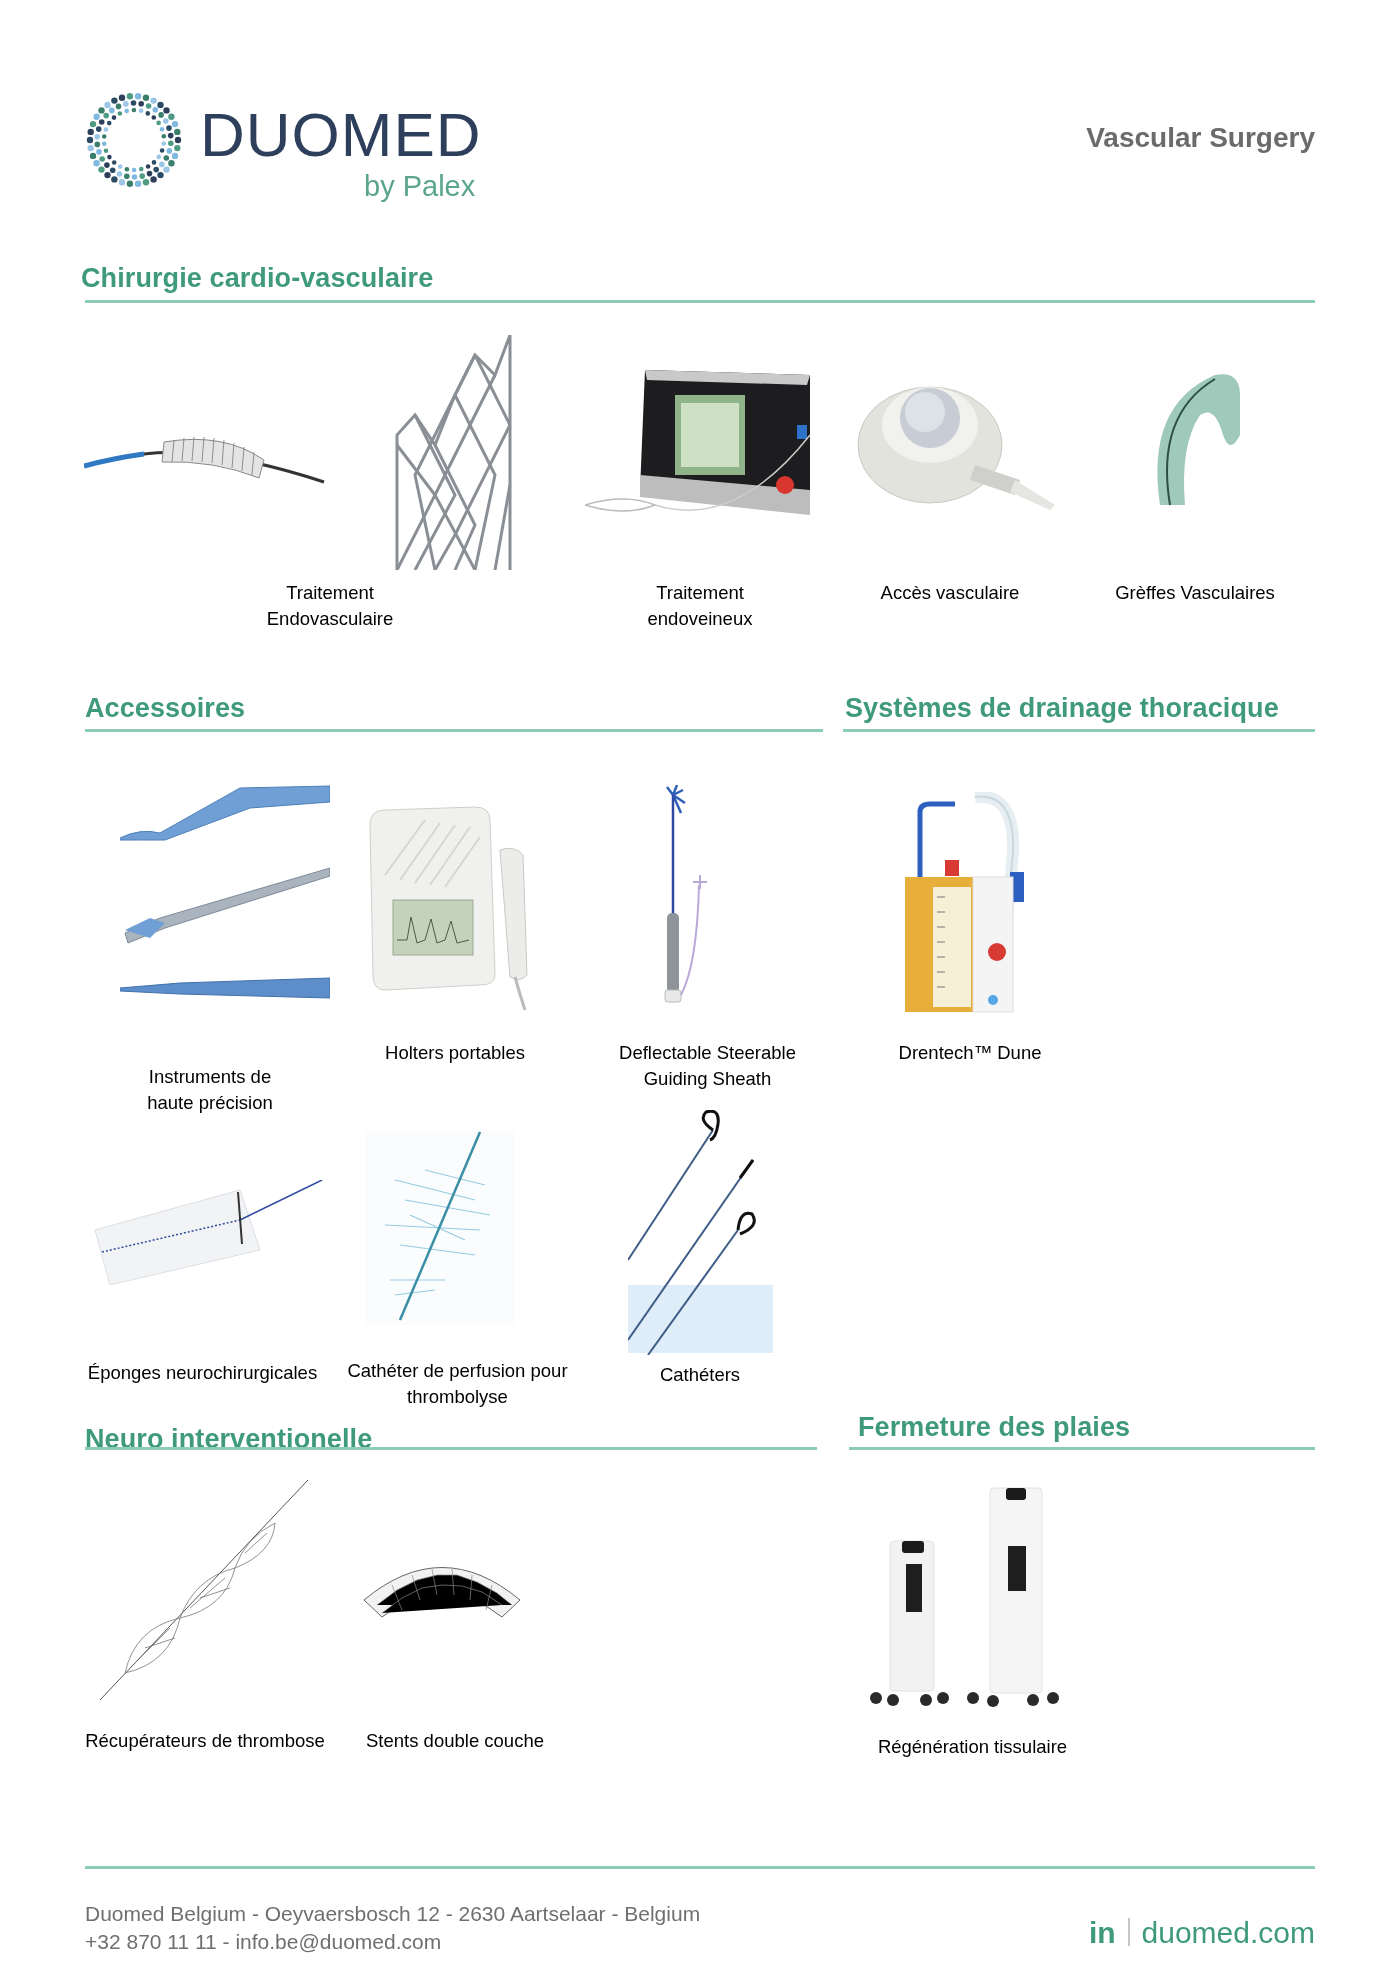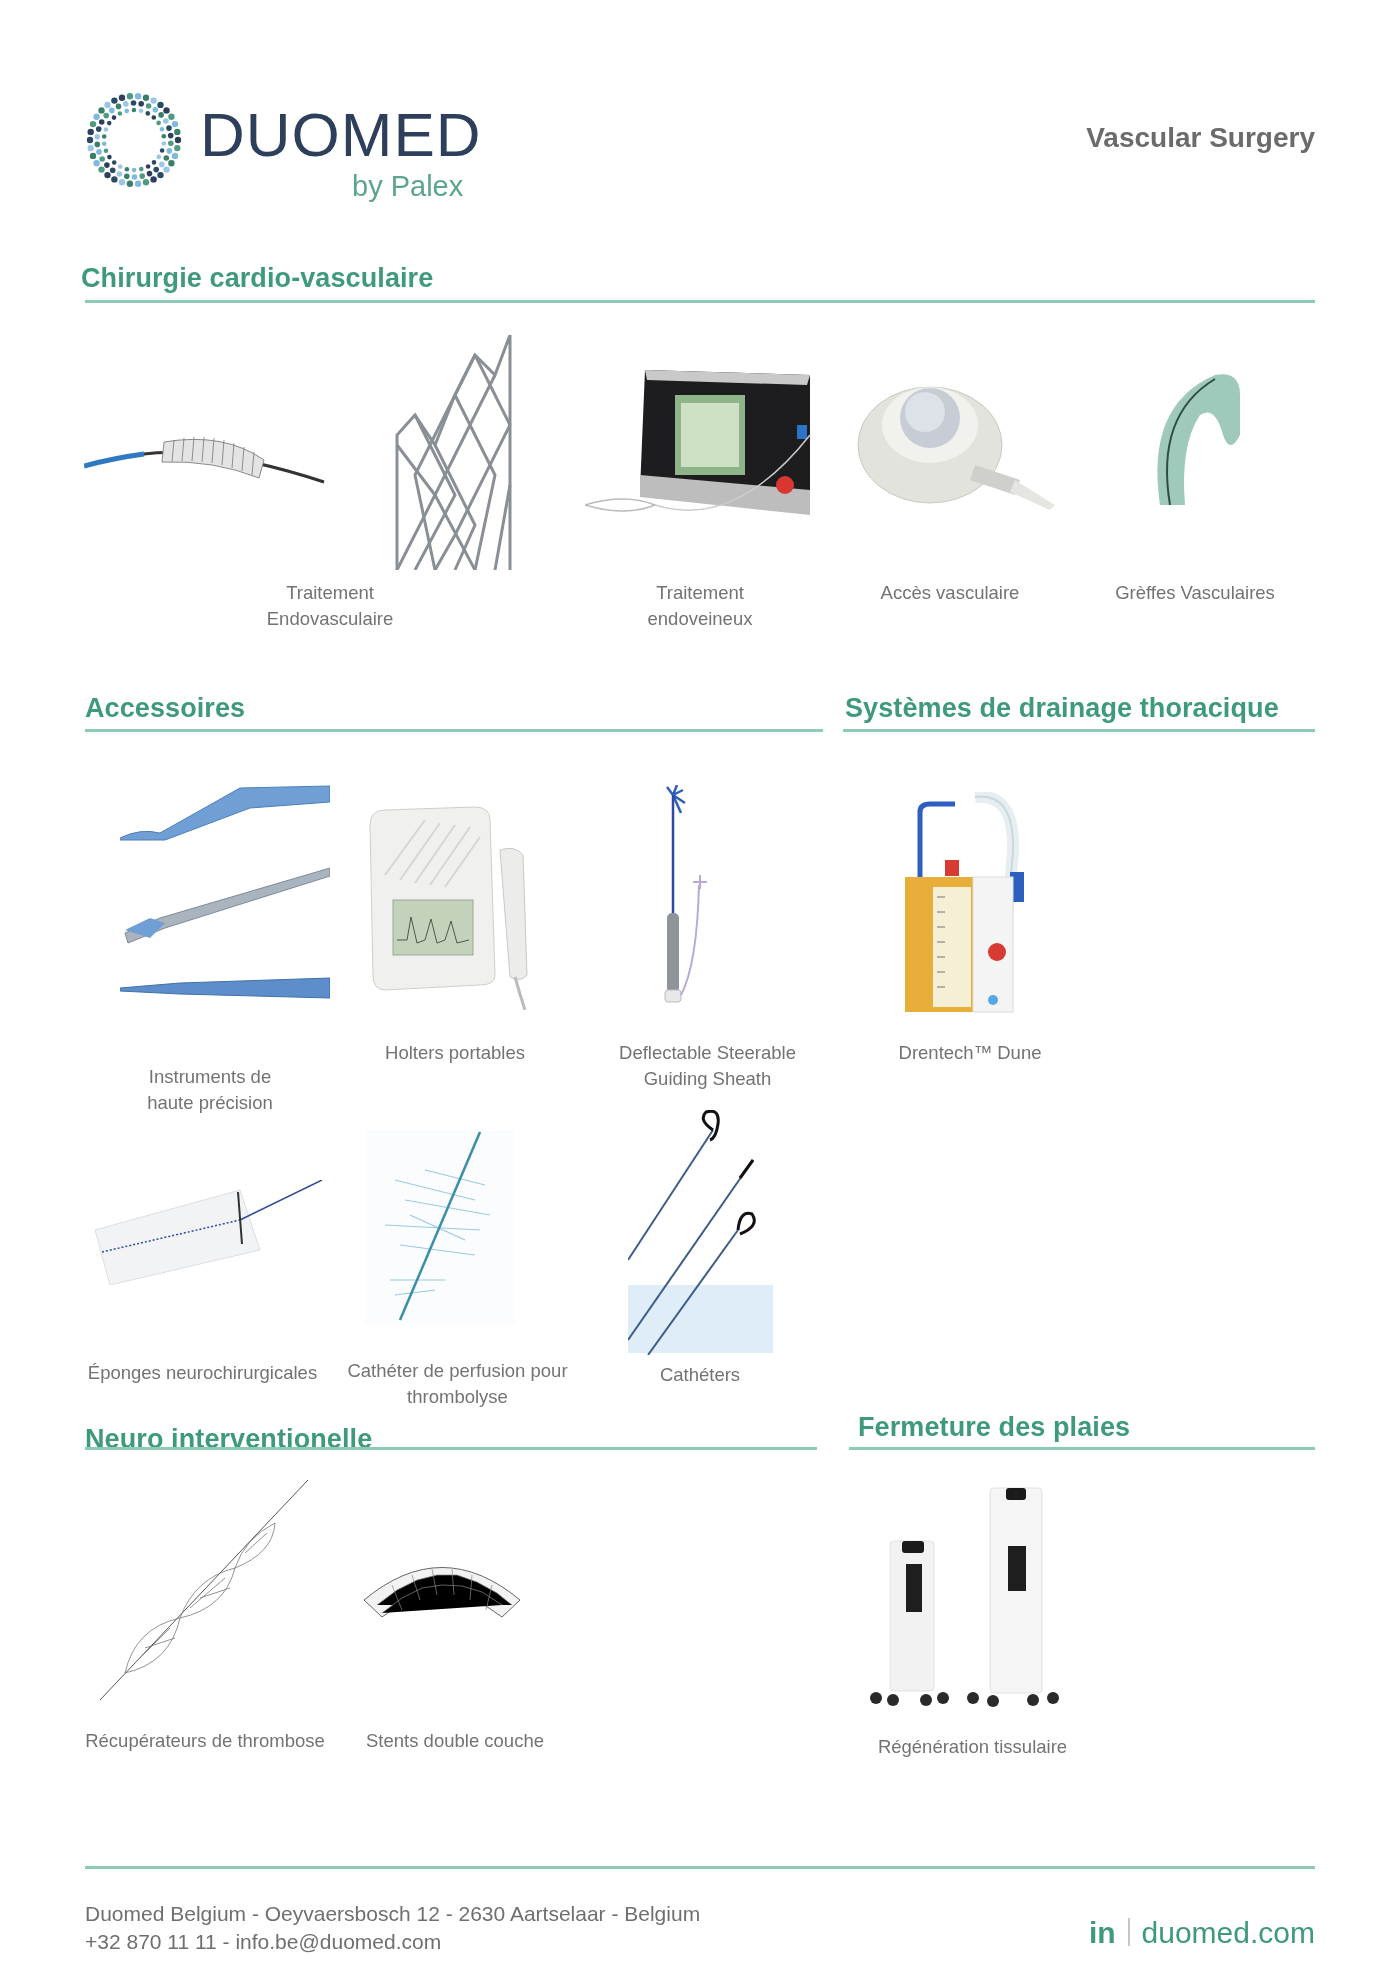--- a/index.html
+++ b/index.html
@@ -3,30 +3,30 @@
 <meta charset="utf-8">
 <style>
   * { box-sizing: border-box; margin: 0; padding: 0; }
   html, body { width: 1400px; height: 1980px; background: #ffffff; overflow: hidden; }
   body { position: relative; font-family: "Liberation Sans", "DejaVu Sans", sans-serif; color: #4a4a4a; }
   .abs { position: absolute; }
 
   
   .logo-mark { left: 84px; top: 90px; width: 100px; height: 100px; }
   .logo-word { left: 200px; top: 104px; font-size: 62px; letter-spacing: 1px; color: #2e3f5c; font-weight: 400; line-height: 1; }
-  .logo-sub { left: 352px; top: 172px; font-size: 29px; color: #5aa58c; line-height: 1; }
+  .logo-sub { left: 364px; top: 172px; font-size: 29px; color: #5aa58c; line-height: 1; }
 
   .page-title { right: 85px; top: 124px; font-size: 28px; font-weight: 700; color: #6b6b6b; line-height: 1; }
 
   
   .sec-title { font-size: 27px; font-weight: 700; color: #3f9a7c; line-height: 1; letter-spacing: 0.1px; }
   .rule { height: 3px; background: #8ccbb6; }
 
   
-  .cap { font-size: 18.5px; color: #737373; text-align: center; line-height: 26px; font-weight: 400; }
+  .cap { font-size: 18.5px; color: #000000; text-align: center; line-height: 26px; font-weight: 400; }
 
   
   .img { overflow: visible; }
   svg { display: block; }
 
   
   .foot-line { font-size: 21px; color: #6f6f6f; line-height: 28px; }
   .foot-right { right: 85px; top: 1918px; font-size: 30px; color: #3f9a7c; line-height: 1; display: flex; align-items: flex-start; gap: 12px; }
   .li-icon { font-weight: 700; font-size: 30px; color: #3f9a7c; }
   .sep { width: 2px; height: 28px; background: #c6c6c6; }

